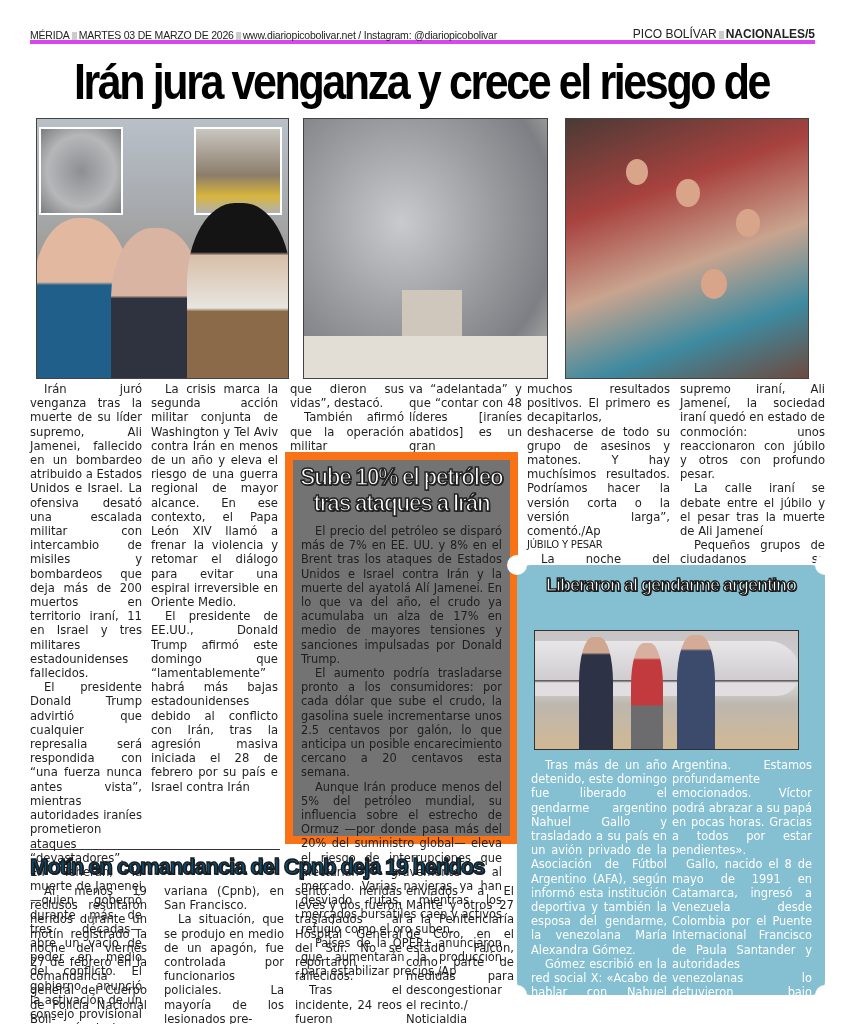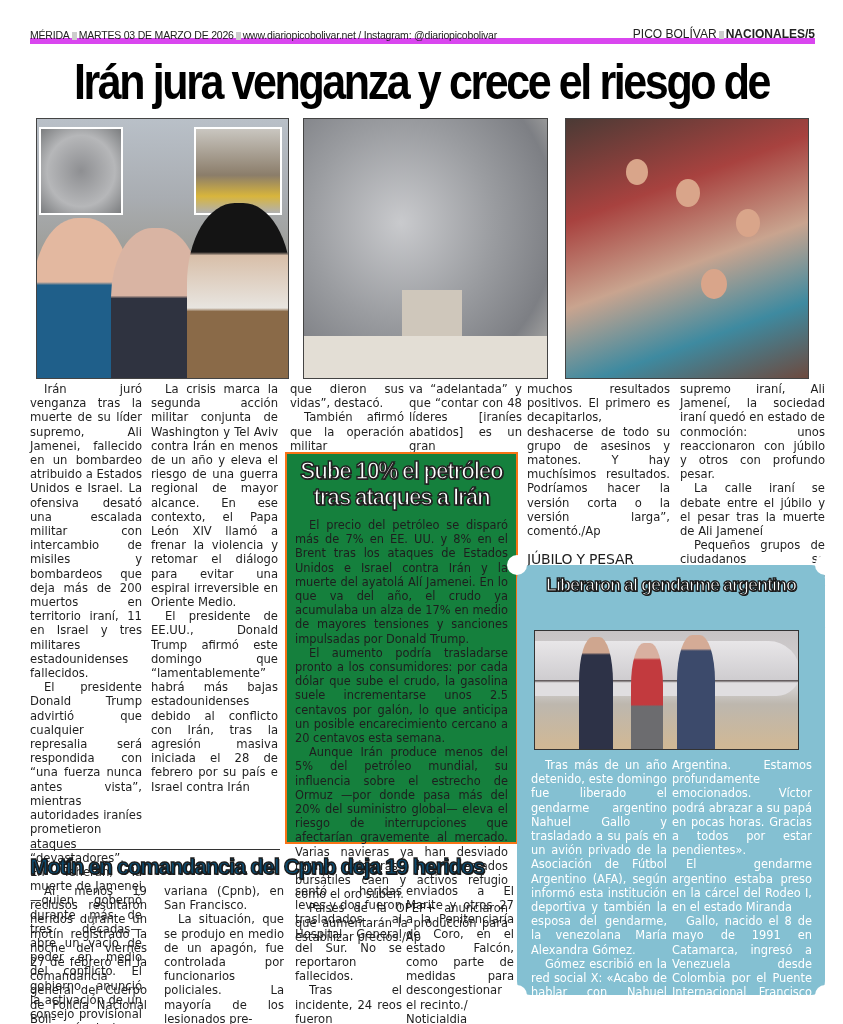--- a/index.html
+++ b/index.html
@@ -1,19 +1,19 @@
 <!DOCTYPE html>
 <html><head>
 <meta charset="utf-8">
 <style>
   * { box-sizing: border-box; margin: 0; padding: 0; }
   html, body { width: 843px; height: 1024px; background: #ffffff; overflow: hidden; }
   body { position: relative; font-family: "DejaVu Sans", sans-serif; color: #1a1a1a; }
 
-  .topbar { position: absolute; left: 30px; top: 28px; width: 785px; height: 16px; border-bottom: 6px solid #d946ef; font-family: "Liberation Sans", sans-serif; font-size: 10.5px; line-height: 14px; color: #222; }
+  .topbar { position: absolute; left: 30px; top: 28px; width: 785px; height: 16px; border-bottom: 4px solid #d946ef; font-family: "Liberation Sans", sans-serif; font-size: 10.5px; line-height: 14px; color: #222; }
   .topbar .left { position: absolute; left: 0; top: 0; letter-spacing: -0.2px; }
   .topbar .right { position: absolute; right: 0; top: -1px; font-size: 12px; }
   .topbar .sep { display: inline-block; width: 5px; height: 8px; background: #ccc; margin: 0 2px; vertical-align: middle; }
   .topbar b { font-weight: bold; }
 
   .headline { position: absolute; left: 20px; top: 48px; width: 803px; text-align: center; font-family: "Liberation Sans", sans-serif; font-weight: bold; font-size: 43px; line-height: 56px; letter-spacing: -2.4px; transform: scaleY(1.18); transform-origin: top center; color: #000; }
 
   .photo { position: absolute; border: 1px solid #444; overflow: hidden; }
   .photo1 { left: 36px; top: 118px; width: 253px; height: 261px; background: linear-gradient(180deg, #b9c0c8 0%, #a9adb2 30%, #9c9b94 55%, #7a6a5c 100%); }
   .photo2 { left: 303px; top: 118px; width: 245px; height: 261px; background: radial-gradient(ellipse at 40% 40%, #c9cacd 0%, #9a9ca0 45%, #7d7f84 75%, #bfbdb7 100%); }
@@ -25,32 +25,32 @@
   .p1-a { left: -4px; width: 98px; height: 160px; background: linear-gradient(180deg, #e3b8a0 0%, #e3b8a0 40%, #1f5f8a 42%, #1f5f8a 100%); }
   .p1-b { left: 74px; width: 90px; height: 150px; background: linear-gradient(180deg, #d9b4a3 0%, #d9b4a3 45%, #2f3340 47%, #2f3340 100%); }
   .p1-c { left: 150px; width: 104px; height: 175px; background: linear-gradient(180deg, #141414 0%, #141414 28%, #d8bfa9 30%, #e8e5e0 60%, #8a6a48 62%, #8a6a48 100%); }
   .p2-building { position: absolute; bottom: 0; background: #d7d2c8; }
   .p2-b1 { left: 98px; width: 60px; height: 88px; background: #cfc7bb; }
   .p2-b2 { left: 0; width: 245px; height: 42px; background: #e3ded5; }
   .p3-face { position: absolute; border-radius: 50%; background: #d9a58a; }
 
   .col { position: absolute; font-family: "DejaVu Sans", sans-serif; font-size: 11.6px; line-height: 14.2px; text-align: justify; color: #1e1e1e; }
   .col p { text-indent: 14px; }
-  .col .sub { margin-top: 14px; text-indent: 0; text-transform: uppercase; font-size: 14px; letter-spacing: -0.2px; }
+  .col .sub { text-indent: 0; text-transform: uppercase; font-size: 10px; letter-spacing: -0.2px; }
 
   .c1 { left: 30px; top: 382px; width: 112px; }
   .c2 { left: 151px; top: 382px; width: 127px; }
   .c3 { left: 290px; top: 382px; width: 114px; }
   .c4 { left: 409px; top: 382px; width: 113px; }
   .c5 { left: 527px; top: 382px; width: 143px; }
   .c6 { left: 680px; top: 382px; width: 145px; }
 
   .rule-left { position: absolute; left: 30px; top: 849px; width: 250px; border-top: 1.5px solid #333; }
 
-  .box-oil { position: absolute; left: 285px; top: 452px; width: 233px; height: 392px; border: 2px solid #f97316; background: #15803d; }
+  .box-oil { position: absolute; left: 285px; top: 452px; width: 233px; height: 392px; border: 8px solid #f97316; background: #737373; }
   .box-oil .title { margin: 6px 4px 6px 4px; text-align: center; font-family: "Liberation Sans", sans-serif; font-weight: bold; font-size: 22.5px; line-height: 24px; letter-spacing: -1.2px; color: #fff; -webkit-text-stroke: 1.4px #222; text-shadow: 1px 1px 0 #222; transform: scaleY(1.1); }
   .box-oil .body { position: absolute; left: 8px; right: 8px; top: 64px; font-size: 11.4px; line-height: 14.2px; text-align: justify; color: #1e1e1e; }
   .box-oil .body p { text-indent: 14px; }
 
   .box-ar { position: absolute; left: 517px; top: 565px; width: 308px; height: 430px; background: #84c0d2; border-radius: 14px; }
   .box-ar .notch { position: absolute; width: 20px; height: 20px; background: #fff; border-radius: 50%; }
   .box-ar .n1 { left: -10px; top: -10px; }
   .box-ar .n2 { right: -10px; top: -10px; }
   .box-ar .n3 { left: -10px; bottom: -10px; }
   .box-ar .n4 { right: -10px; bottom: -10px; }
@@ -154,21 +154,20 @@
     <div class="man m1"></div>
     <div class="man m2"></div>
     <div class="man m3"></div>
   </div>
   <div class="body b1">
     <p>Tras más de un año detenido, este domingo fue liberado el gendarme argentino Nahuel Gallo y trasladado a su país en un avión privado de la Asociación de Fútbol Argentino (AFA), según informó esta institución deportiva y también la esposa del gendarme, la venezolana María Alexandra Gómez.</p>
     <p>Gómez escribió en la red social X: «Acabo de hablar con Nahuel Gallo y puedo informarles que ya está volando hacia la</p>
   </div>
   <div class="body b2">
     <p style="text-indent:0">Argentina. Estamos profundamente emocionados. Víctor podrá abrazar a su papá en pocas horas. Gracias a todos por estar pendientes».</p>
-    <p>El gendarme argentino estaba preso en la cárcel del Rodeo I, en el estado Miranda</p>
     <p>Gallo, nacido el 8 de mayo de 1991 en Catamarca, ingresó a Venezuela desde Colombia por el Puente Internacional Francisco de Paula Santander y autoridades venezolanas lo detuvieron bajo acusaciones de terrorismo y espionaje.</p>
   </div>
 </div>
 
 <div class="motin-title">Motín en comandancia del Cpnb deja 19 heridos</div>
 <div class="col m1c">
   <p>Al menos 19 reclusos resultaron heridos durante un motín registrado la noche del viernes 27 de febrero en la comandancia general del Cuerpo de Policía Nacional Boli-</p>
 </div>
 <div class="col m2c">
   <p style="text-indent:0">variana (Cpnb), en San Francisco.</p>

